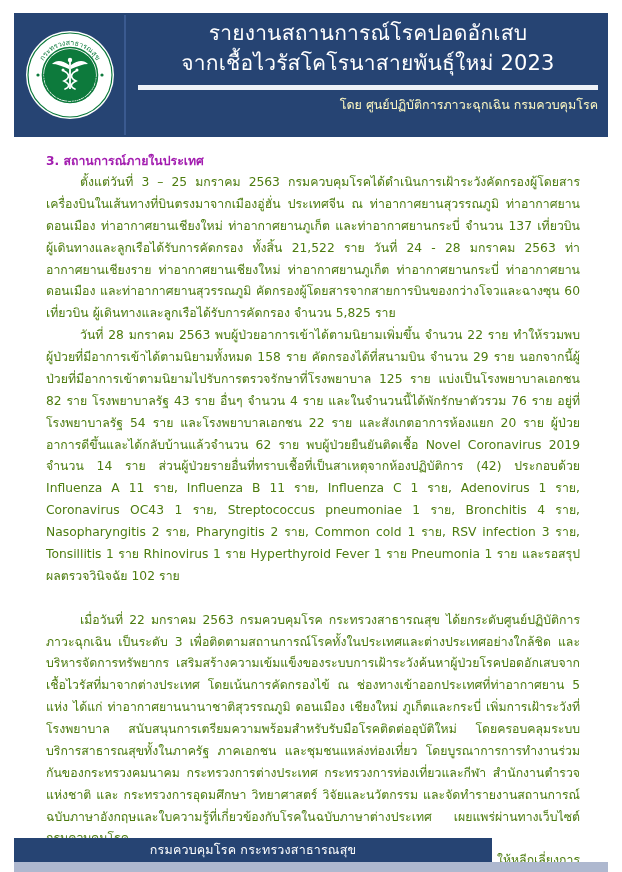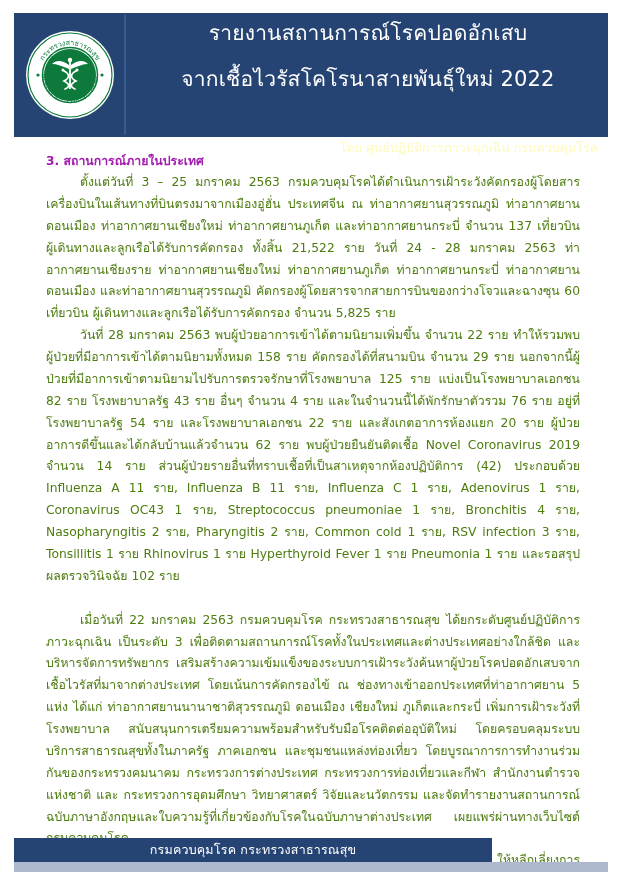--- a/index.html
+++ b/index.html
@@ -69,21 +69,20 @@
   }
   .seal svg { display: block; }
 
   .header-text-cell {
     flex: 1 1 auto;
     padding: 6px 10px 4px 12px;
     display: flex;
     flex-direction: column;
     justify-content: flex-start;
     box-sizing: border-box;
-    gap: 16px;
   }
   .title-line {
     color: #ffffff;
     text-align: center;
     font-size: 21px;
     line-height: 1.42;
     letter-spacing: 0.2px;
     white-space: nowrap;
   }
   .title-line.second { font-size: 21px; }
@@ -196,21 +195,21 @@
 
           <circle cx="12" cy="44" r="1.6" fill="#0d7a3c"></circle>
           <circle cx="76" cy="44" r="1.6" fill="#0d7a3c"></circle>
         </svg>
       </div>
       <div class="header-divider"></div>
     </div>
 
     <div class="header-text-cell">
       <div class="title-line">รายงานสถานการณ์โรคปอดอักเสบ</div>
-      <div class="title-line second">จากเชื้อไวรัสโคโรนาสายพันธุ์ใหม่ 2022</div>
+      <div class="title-line second">จากเชื้อไวรัสโคโรนาสายพันธุ์ใหม่ 2023</div>
       <div class="header-rule"></div>
       <div class="byline">โดย ศูนย์ปฏิบัติการภาวะฉุกเฉิน กรมควบคุมโรค</div>
     </div>
 
   </div>
 
   <div class="content">
 
     <h2 class="section-heading">3. สถานการณ์ภายในประเทศ</h2>
     <p class="para">ตั้งแต่วันที่ 3 – 25 มกราคม 2563 กรมควบคุมโรคได้ดำเนินการเฝ้าระวังคัดกรองผู้โดยสารเครื่องบินในเส้นทางที่บินตรงมาจากเมืองอู่ฮั่น ประเทศจีน ณ ท่าอากาศยานสุวรรณภูมิ ท่าอากาศยานดอนเมือง ท่าอากาศยานเชียงใหม่ ท่าอากาศยานภูเก็ต และท่าอากาศยานกระบี่ จำนวน 137 เที่ยวบิน ผู้เดินทางและลูกเรือได้รับการคัดกรอง ทั้งสิ้น 21,522 ราย วันที่ 24 - 28 มกราคม 2563 ท่าอากาศยานเชียงราย ท่าอากาศยานเชียงใหม่ ท่าอากาศยานภูเก็ต ท่าอากาศยานกระบี่ ท่าอากาศยานดอนเมือง และท่าอากาศยานสุวรรณภูมิ คัดกรองผู้โดยสารจากสายการบินของกว่างโจวและฉางซุน 60 เที่ยวบิน ผู้เดินทางและลูกเรือได้รับการคัดกรอง จำนวน 5,825 ราย</p>

